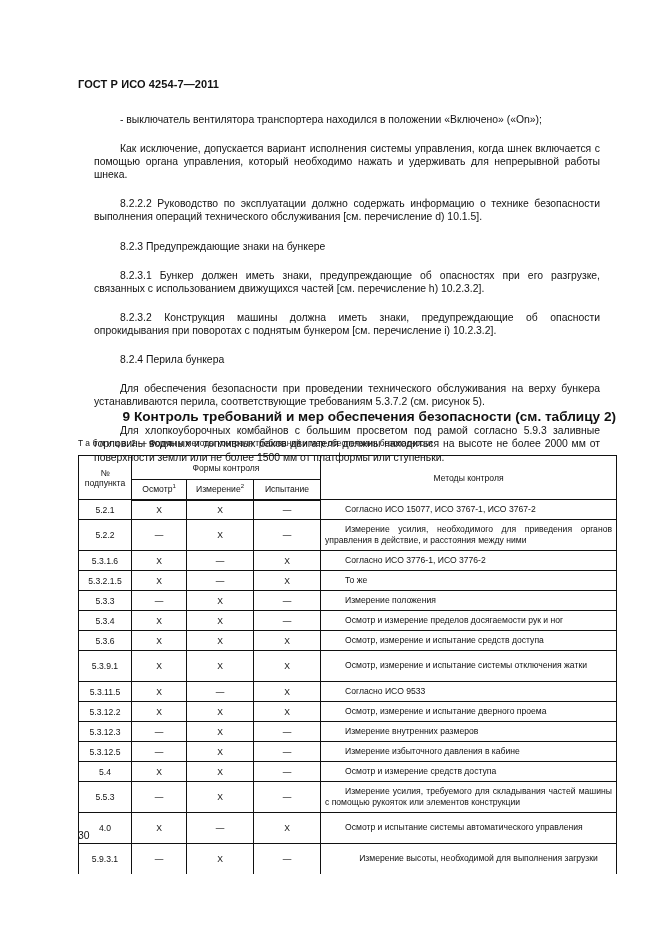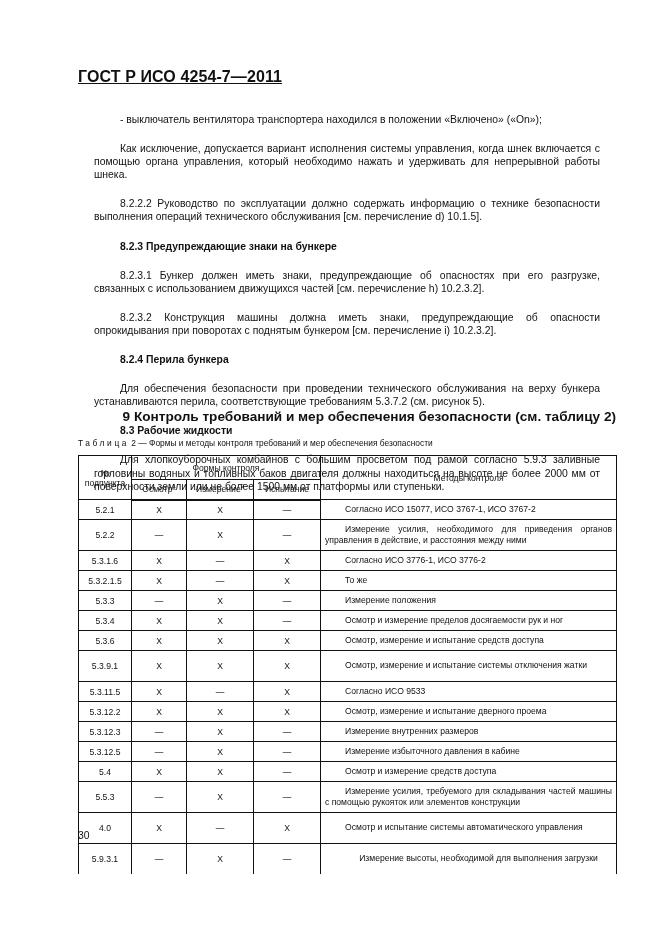--- a/index.html
+++ b/index.html
@@ -1,29 +1,29 @@
 <!DOCTYPE html>
 <html><head>
 <meta charset="utf-8">
 <style>
   html, body { margin: 0; padding: 0; background: #ffffff; }
   body {
     width: 661px; height: 936px; position: relative; overflow: hidden;
     font-family: "Liberation Sans", sans-serif; color: #111;
   }
   .page-header {
-    position: absolute; left: 78px; top: 68px;
-    font-size: 16px; font-weight: bold; letter-spacing: 0.1px; text-decoration: underline;
+    position: absolute; left: 78px; top: 78px;
+    font-size: 11px; font-weight: bold; letter-spacing: 0.1px;
   }
   .body-text {
     position: absolute; left: 78px; top: 97px; width: 538px;
     font-size: 10.4px; line-height: 13.1px; text-align: justify;
   }
   .body-text p { margin: 16px; text-indent: 26px; }
-  .body-text p.bold { font-weight: bold; }
+  .body-text p.bold { font-weight: normal; }
   .body-text p.gap-before { margin-top: 4px; }
   .section-title {
     position: absolute; left: 78px; top: 409px; width: 538px;
     text-align: right; font-size: 13.6px; font-weight: bold;
   }
   .table-caption {
     position: absolute; left: 78px; top: 438px;
     font-size: 8.4px;
   }
   .table-caption .spaced { letter-spacing: 2.6px; }
@@ -55,21 +55,20 @@
 
 <div class="body-text">
   <p>- выключатель вентилятора транспортера находился в положении «Включено» («On»);</p>
   <p>Как исключение, допускается вариант исполнения системы управления, когда шнек включается с помощью органа управления, который необходимо нажать и удерживать для непрерывной работы шнека.</p>
   <p>8.2.2.2 Руководство по эксплуатации должно содержать информацию о технике безопасности выполнения операций технического обслуживания [см. перечисление d) 10.1.5].</p>
   <p class="bold">8.2.3 Предупреждающие знаки на бункере</p>
   <p>8.2.3.1 Бункер должен иметь знаки, предупреждающие об опасностях при его разгрузке, связанных с использованием движущихся частей [см. перечисление h) 10.2.3.2].</p>
   <p>8.2.3.2 Конструкция машины должна иметь знаки, предупреждающие об опасности опрокидывания при поворотах с поднятым бункером [см. перечисление i) 10.2.3.2].</p>
   <p class="bold">8.2.4 Перила бункера</p>
   <p>Для обеспечения безопасности при проведении технического обслуживания на верху бункера устанавливаются перила, соответствующие требованиям 5.3.7.2 (см. рисунок 5).</p>
-  <p class="bold gap-before">8.3 Рабочие жидкости</p>
   <p class="gap-before">Для хлопкоуборочных комбайнов с большим просветом под рамой согласно 5.9.3 заливные горловины водяных и топливных баков двигателя должны находиться на высоте не более 2000 мм от поверхности земли или не более 1500 мм от платформы или ступеньки.</p>
 </div>
 
 <div class="section-title">9 Контроль требований и мер обеспечения безопасности (см. таблицу 2)</div>
 
 <div class="table-caption">
   <span class="spaced">Таблица</span><span> 2 — Формы и методы контроля требований и мер обеспечения безопасности</span>
 </div>
 
 <table class="ctrl">

